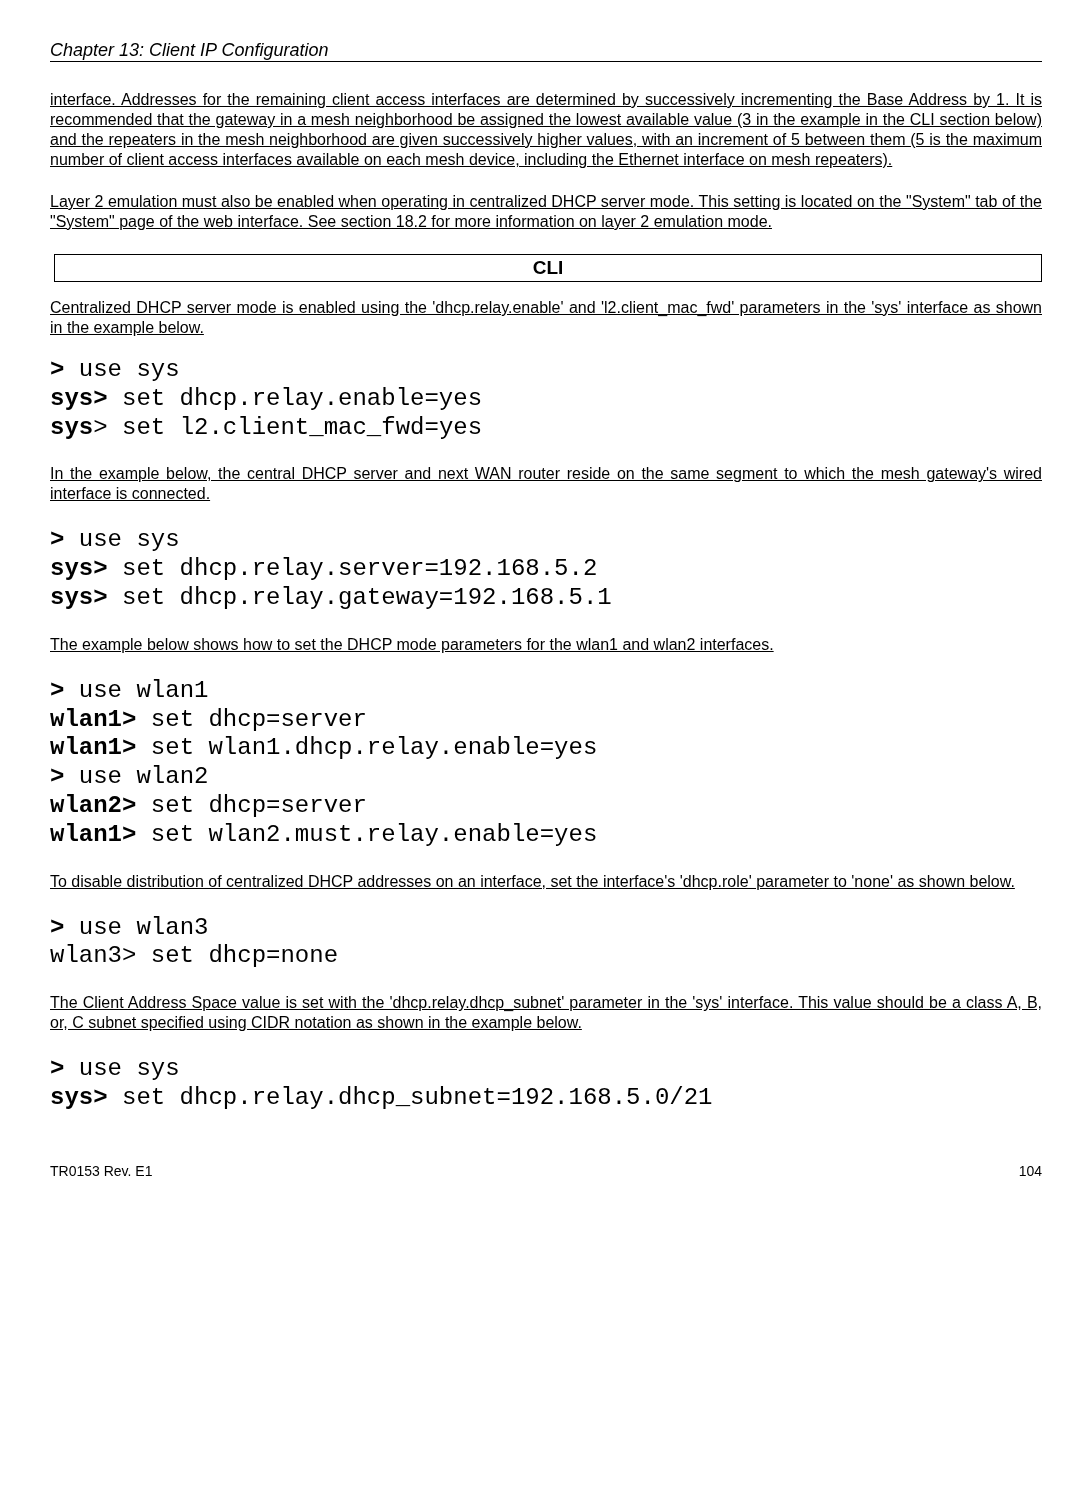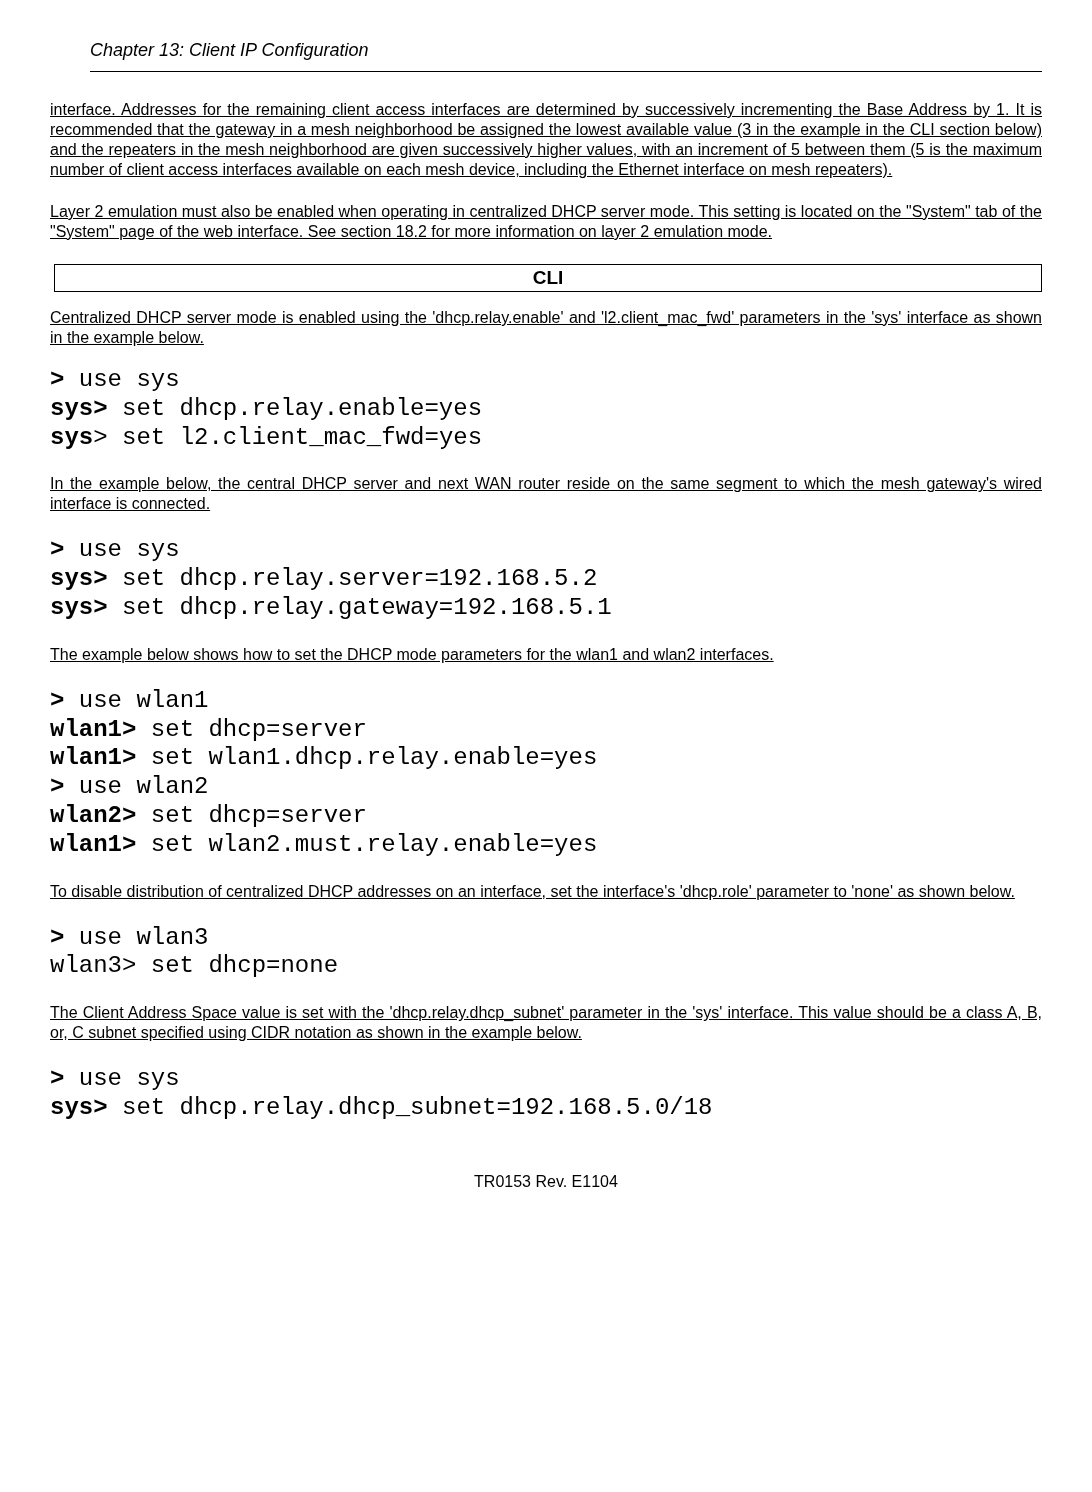--- a/index.html
+++ b/index.html
@@ -6,24 +6,23 @@
       font-family: Arial, Helvetica, sans-serif;
       margin: 0;
       padding: 40px 50px;
       width: 1092px;
       box-sizing: border-box;
       color: #000;
     }
     .header {
       font-style: italic;
       font-size: 18px;
-      padding-bottom: 10px;
+      padding-bottom: 0;
       border-bottom: 1px solid #000;
       margin-bottom: 28px;
-      margin-left: 40px;
     }
     .body-para {
       font-size: 16px;
       text-align: justify;
       margin: 0 0 22px 0;
       line-height: 1.25;
       text-decoration: underline;
     }
     .cli-box {
       border: 1px solid #000;
@@ -38,22 +37,22 @@
       font-size: 24px;
       white-space: pre;
       margin: 0 0 22px 0;
       line-height: 1.2;
     }
     .code-block .bold {
       font-weight: bold;
     }
     .footer {
       display: flex;
-      justify-content: center;
-      font-size: 16px;
+      justify-content: space-between;
+      font-size: 14px;
       margin-top: 50px;
     }
   </style>
 </head>
 <body>
 
 <div class="header">Chapter 13: Client IP Configuration</div>
 
 <p class="body-para">interface. Addresses for the remaining client access interfaces are determined by successively incrementing the Base Address by 1. It is recommended that the gateway in a mesh neighborhood be assigned the lowest available value (3 in the example in the CLI section below) and the repeaters in the mesh neighborhood are given successively higher values, with an increment of 5 between them (5 is the maximum number of client access interfaces available on each mesh device, including the Ethernet interface on mesh repeaters).</p>
 
@@ -83,18 +82,18 @@
 <span class="bold">wlan1&gt;</span><span> set wlan2.must.relay.enable=yes</span></div>
 
 <p class="body-para">To disable distribution of centralized DHCP addresses on an interface, set the interface's 'dhcp.role' parameter to 'none' as shown below.</p>
 
 <div class="code-block"><span class="bold">&gt;</span><span> use wlan3</span>
 <span>wlan3&gt; set dhcp=none</span></div>
 
 <p class="body-para">The Client Address Space value is set with the 'dhcp.relay.dhcp_subnet' parameter in the 'sys' interface. This value should be a class A, B, or, C subnet specified using CIDR notation as shown in the example below.</p>
 
 <div class="code-block"><span class="bold">&gt;</span><span> use sys</span>
-<span class="bold">sys&gt;</span><span> set dhcp.relay.dhcp_subnet=192.168.5.0/18</span></div>
+<span class="bold">sys&gt;</span><span> set dhcp.relay.dhcp_subnet=192.168.5.0/21</span></div>
 
 <div class="footer">
   <span>TR0153 Rev. E1</span>
   <span>104</span>
 </div>
 
 </body></html>

